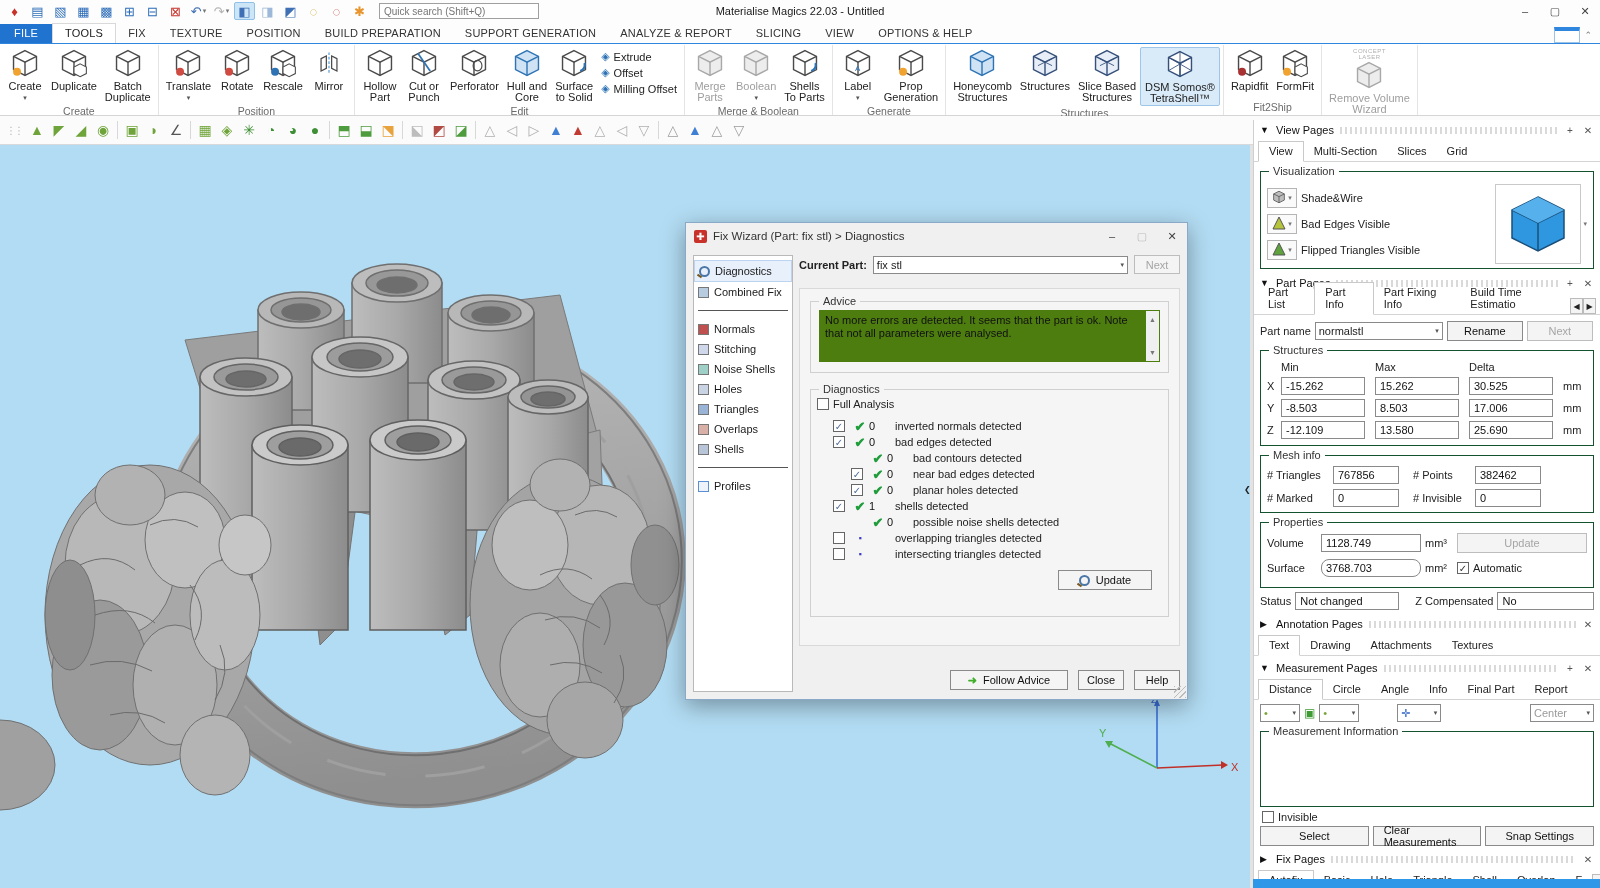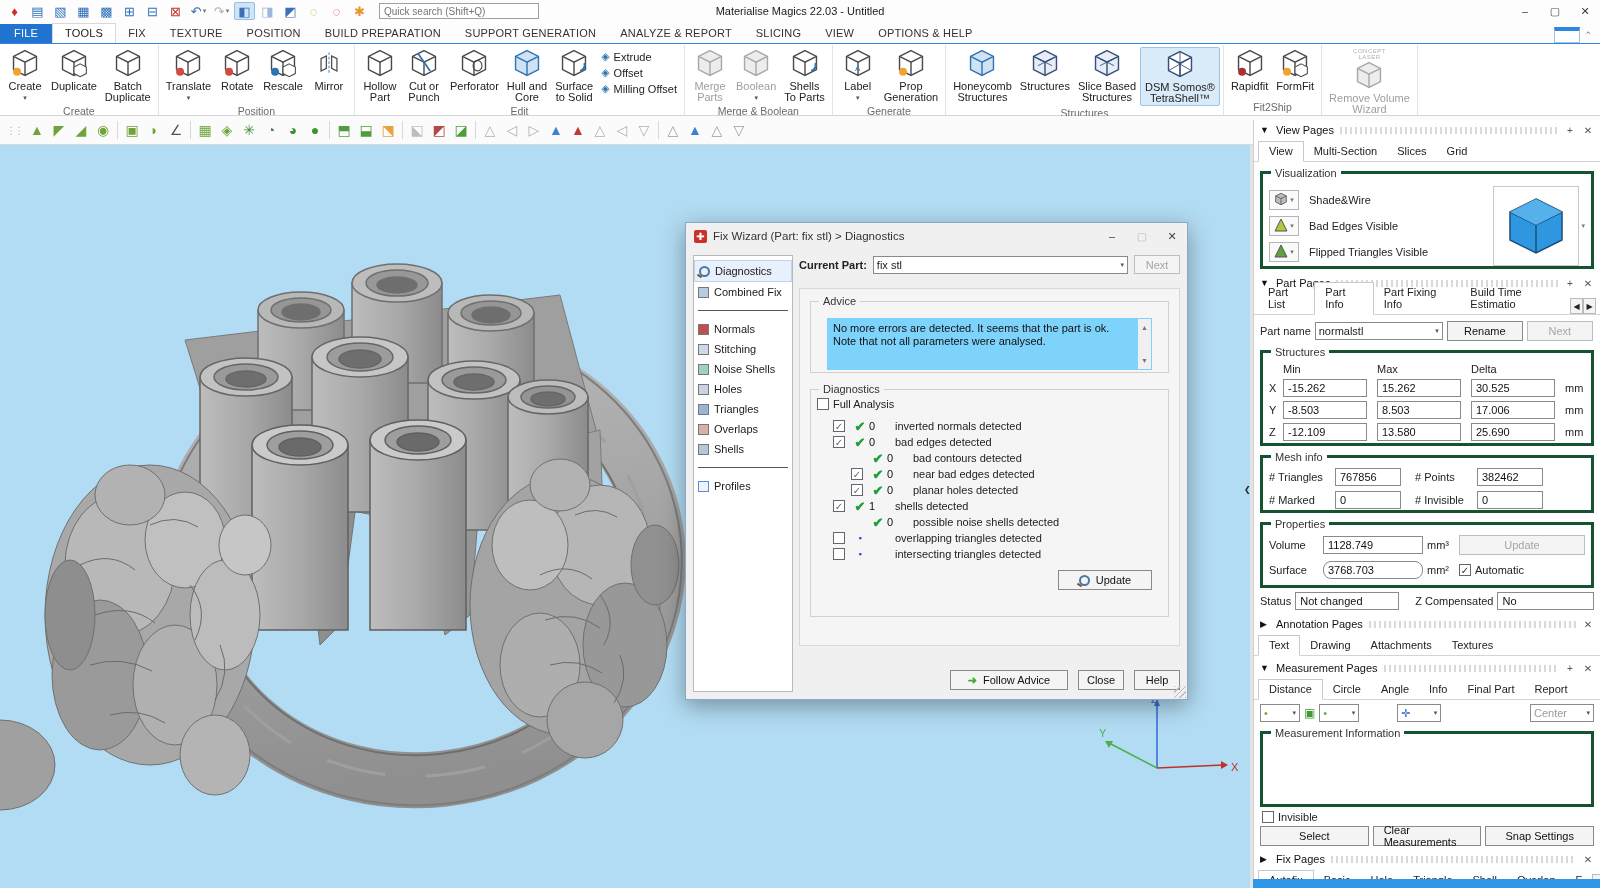--- a/index.html
+++ b/index.html
@@ -47,30 +47,30 @@
   .sect-hdr { height:20px; display:flex; align-items:center; gap:6px; padding:0 6px; background:#fff; }
   .sect-hdr .arr { font-size:9px; color:#111; width:10px; }
   .sect-hdr .ttl { font-size:11px; color:#111; white-space:nowrap; }
   .hatch { flex:1; height:7px; background:repeating-linear-gradient(90deg,#d0d0d0 0 2px,transparent 2px 5px); opacity:.8; }
   .hicon { color:#555; font-size:10px; width:12px; text-align:center; }
   .tabsrow { display:flex; align-items:flex-end; border-bottom:1px solid #d4d4d4; padding:0 4px; height:22px; position:relative; }
   .ptab { padding:3px 10px 4px 10px; color:#222; }
   .ptab.active { background:#fff; border:1px solid #c9c9c9; border-bottom:1px solid #fff; margin-bottom:-1px; }
   .tab-scroll { margin-left:auto; display:flex; }
   .tab-scroll span { width:13px; height:16px; border:1px solid #bbb; background:#f4f4f4; display:flex; align-items:center; justify-content:center; font-size:8px; color:#222; }
-  .gb { position:relative; border:3px solid #14532d; margin:9px 6px 4px 6px; padding:10px 6px 6px 6px; }
+  .gb { position:relative; border:1px solid #14532d; margin:9px 6px 4px 6px; padding:10px 6px 6px 6px; }
   .gb > .gb-t { position:absolute; top:-7px; left:8px; background:#fff; padding:0 4px; color:#333; }
   .row { display:flex; align-items:center; gap:4px; }
   .inp { border:1px solid #8a8a8a; background:#fff; height:18px; display:flex; align-items:center; padding:0 4px; color:#111; }
   .btn { border:1px solid #8a8a8a; background:#f4f4f4; height:20px; display:flex; align-items:center; justify-content:center; padding:0 10px; color:#111; }
   .btn.dis { color:#a5a5a5; border-color:#bdbdbd; }
   .cb { width:12px; height:12px; border:1px solid #666; background:#fff; display:inline-flex; align-items:center; justify-content:center; font-size:10px; color:#333; flex:0 0 12px; }
   .combo { border:1px solid #8a8a8a; background:#fff; height:18px; display:flex; align-items:center; padding:0 3px; gap:3px; }
   .combo .car { margin-left:auto; font-size:7px; color:#555; }
-  .vizrow { display:flex; align-items:center; gap:10px; margin:6px 0; }
+  .vizrow { display:flex; align-items:center; gap:4px; margin:6px 0; }
   .vizbtn { width:30px; height:20px; border:1px solid #b5b5b5; background:#fafafa; display:flex; align-items:center; justify-content:center; gap:2px; }
   .vizbtn .car { font-size:7px; color:#777; }
   
   #dialog { position:absolute; left:685px; top:222px; width:503px; height:478px; background:#f0f0f0; border:1px solid #8aa8c8; box-shadow:0 6px 22px rgba(0,0,0,.35); }
   #dlg-title { height:26px; display:flex; align-items:center; padding-left:8px; gap:6px; background:#f0f0f0; }
   #dlg-title .t { color:#333; font-size:11.5px; }
   #dlg-title .winbtn { height:24px; }
   .logo-red { width:13px; height:13px; background:#c8322b; border-radius:2px; color:#fff; font-size:10px; display:flex; align-items:center; justify-content:center; }
   #dlg-side { position:absolute; left:7px; top:32px; width:100px; bottom:7px; background:#fff; border:1px solid #b9b9b9; padding-top:4px; }
   .dside-item { display:flex; align-items:center; gap:5px; padding:4px 4px; color:#1a1a1a; }
@@ -78,21 +78,21 @@
   .dside-sep { border-top:1px solid #555; margin:8px 4px; }
   .mag { width:11px; height:11px; border:2px solid #4a76a8; border-radius:50%; position:relative; flex:0 0 11px; }
   .mag:after { content:""; position:absolute; width:5px; height:2px; background:#7a5a22; left:-4px; bottom:-2px; transform:rotate(35deg); }
   .mini-cube { width:11px; height:11px; border:1px solid #777; flex:0 0 11px; }
   #dlg-right { position:absolute; left:113px; top:32px; right:7px; bottom:7px; }
   #cprow { display:flex; align-items:center; gap:6px; }
   #cp-combo { flex:1; }
   #outerpanel { position:absolute; left:0; right:0; top:33px; height:358px; border:1px solid #d9d9d9; background:#f5f5f5; }
   .dgb { position:relative; border:1px solid #d0d0d0; margin:12px 10px 0 10px; }
   .dgb > .gb-t { position:absolute; top:-7px; left:8px; background:#f5f5f5; padding:0 4px; color:#333; }
-  #advice-box { height:52px; background:#7dd3fc; margin:16px; padding:4px 18px 4px 6px; position:relative; color:#111; line-height:13px; }
+  #advice-box { height:52px; background:#4d7c0f; margin:8px; padding:4px 18px 4px 6px; position:relative; color:#111; line-height:13px; }
   .vscroll { position:absolute; right:1px; top:1px; bottom:1px; width:13px; background:#f0f0f0; display:flex; flex-direction:column; justify-content:space-between; align-items:center; font-size:7px; color:#777; padding:2px 0; }
   #diag-gb { margin-top:16px; padding:8px 6px 8px 6px; }
   .diagrow { display:flex; align-items:center; height:16px; }
   .dck { color:#1f9d3a; font-weight:bold; font-size:13px; width:18px; text-align:center; }
   .ddot { color:#3a3ac8; font-size:9px; width:18px; text-align:center; }
   .dcount { width:26px; color:#111; }
   #updrow { display:flex; justify-content:flex-end; padding:8px 10px 2px 0; }
   #dlg-btns { position:absolute; right:0; bottom:2px; display:flex; gap:10px; }
   #resize-grip { position:absolute; right:1px; bottom:1px; width:12px; height:12px; background:repeating-linear-gradient(135deg,#bbb 0 1px,transparent 1px 4px); }
   

